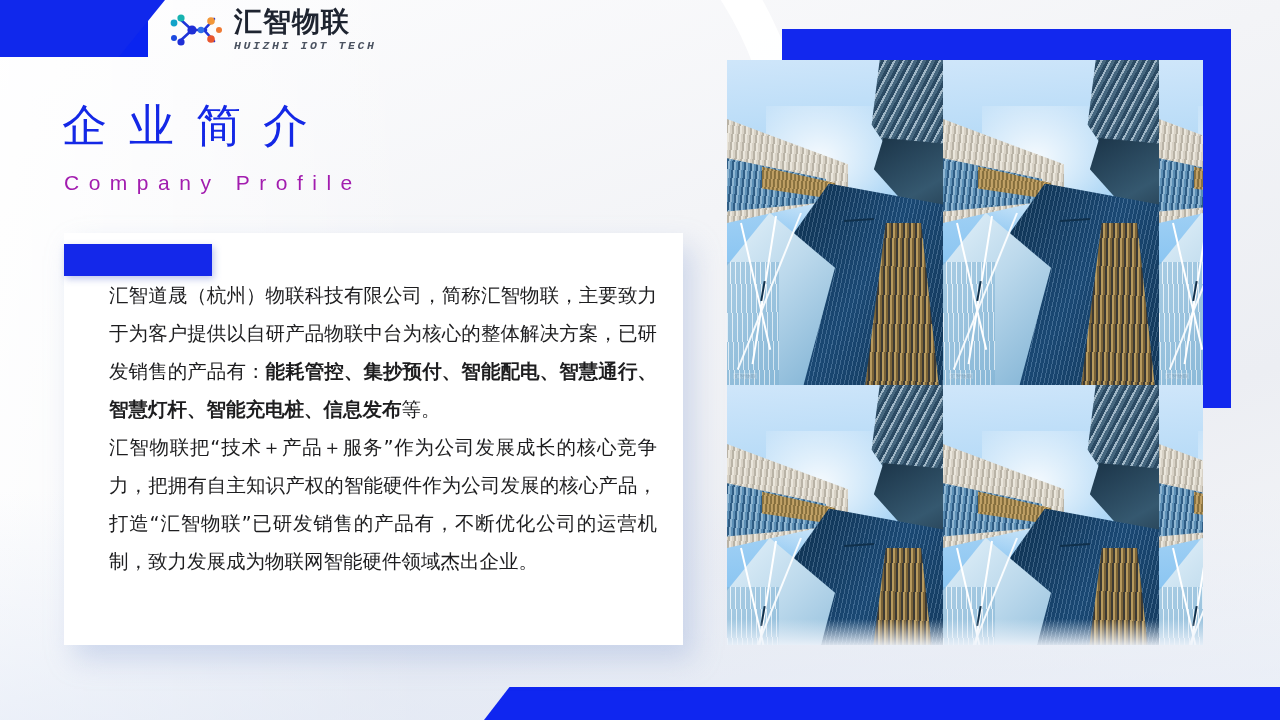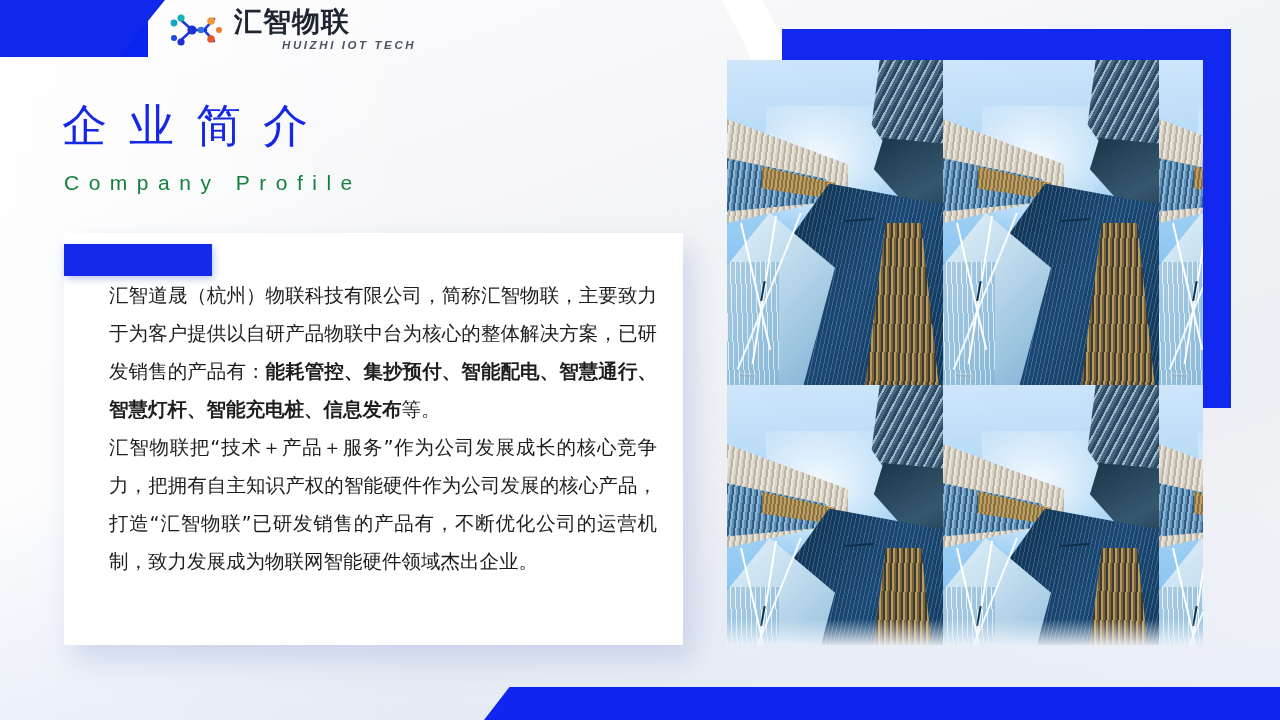--- a/index.html
+++ b/index.html
@@ -128,40 +128,39 @@
     letter-spacing: 1px;
     font-family: "DejaVu Sans", "Liberation Sans", sans-serif;
   }
   .logo-en {
     margin-top: 4px;
     font-size: 11.5px;
     font-weight: bold;
     font-style: italic;
     color: #4b5361;
     letter-spacing: 2.6px;
-    font-family: Liberation Sans, sans-serif;
-    margin-left: 48px;
+    font-family: Liberation Mono, monospace;
   }
 
   
   .page-title {
     position: absolute;
     left: 62px; top: 96px;
     font-size: 45px;
     font-weight: normal;
     color: #1428e6;
     letter-spacing: 22px;
     font-family: "DejaVu Sans", "Liberation Sans", sans-serif;
     white-space: nowrap;
   }
   .page-subtitle {
     position: absolute;
     left: 64px; top: 171px;
     font-size: 21px;
-    color: #15803d;
+    color: #a21caf;
     letter-spacing: 9.5px;
     font-family: "Liberation Sans", sans-serif;
     white-space: nowrap;
   }
 
   
   .card-shadow-wrap {
     position: absolute;
     left: 64px; top: 233px;
     width: 619px; height: 412px;

